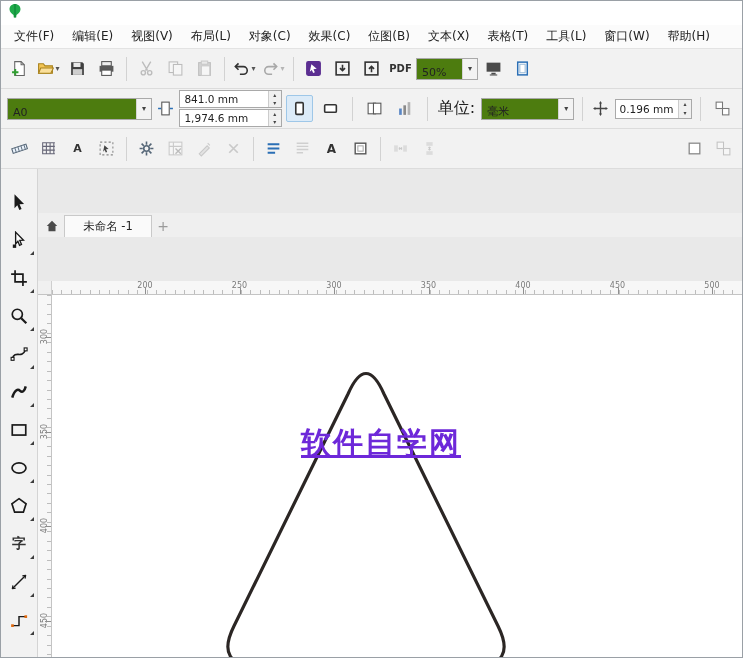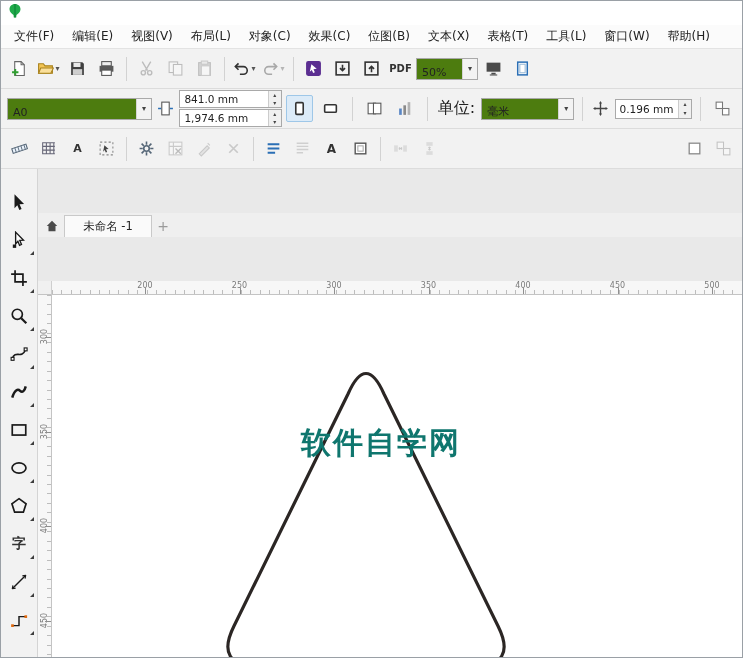--- a/index.html
+++ b/index.html
@@ -496,21 +496,21 @@
             <span class="vtick" style="top: 231px;"></span>
             <span class="vlabel" style="top: 320.5px;">450</span>
             <span class="vtick" style="top: 325.5px;"></span>
             <span class="vlabel" style="top: 415px;">500</span>
             <span class="vtick" style="top: 420px;"></span>
           </div>
         <div class="canvas">
           <svg class="shape" width="692" height="452" viewBox="0 0 692 452">
             <path d="M332 99 L446 331 Q466 371 421 371 L207 371 Q162 371 182 331 L296 99 Q314 58 332 99 Z" fill="#ffffff" stroke="#2b2624" stroke-width="3.2"></path>
           </svg>
-          <div class="watermark" style="color: #0f766e;">
+          <div class="watermark" style="color: #6d28d9; text-decoration: underline;">
             <div class="wm1">软件自学网</div>
           </div>
         </div>
       </div>
 
     </div>
   </div>
 </div>
 
 </body></html>

